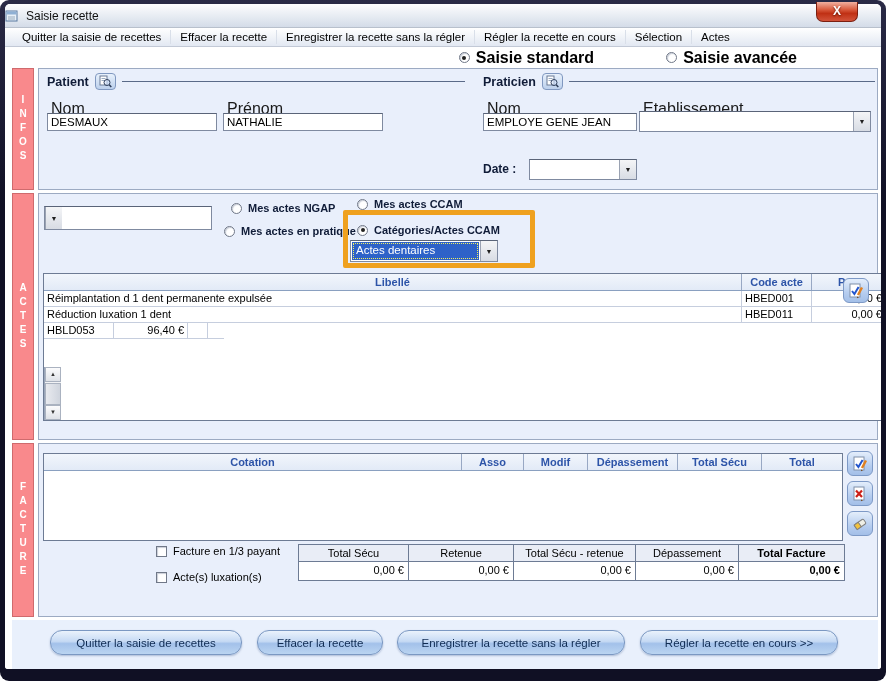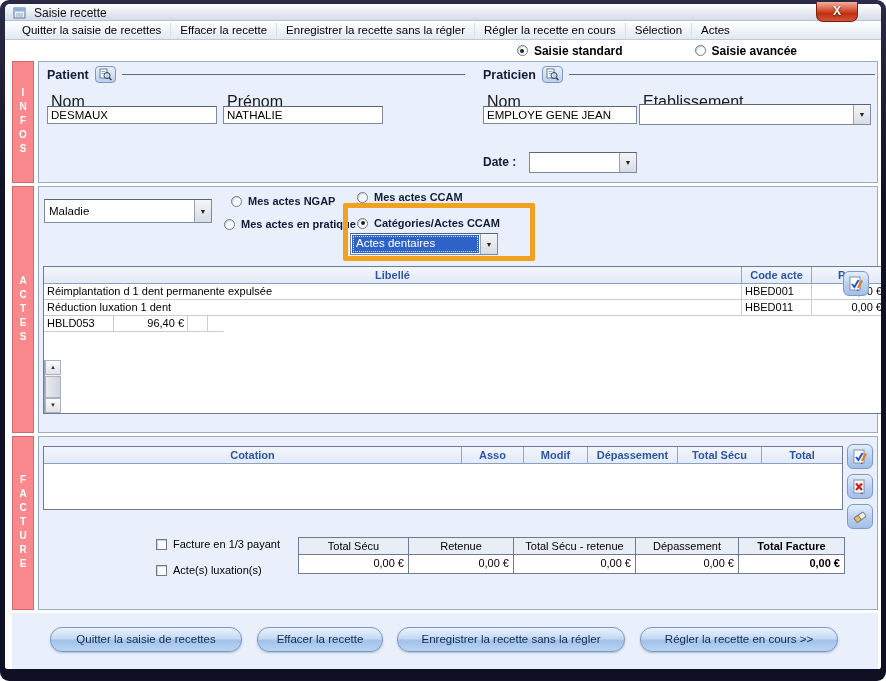--- a/index.html
+++ b/index.html
@@ -5,40 +5,40 @@
   * { margin:0; padding:0; box-sizing:border-box; }
   html,body { background:#fff; font-family:"Liberation Sans", sans-serif; }
   .window{
     position:relative; width:886px; height:681px;
     background:linear-gradient(#2a2a46,#101024 30%,#101024);
     border-radius:9px; padding:4px 5px 12px 5px;
   }
   .chrome{ height:100%; display:flex; flex-direction:column; background:#fff;
     border-radius:5px 5px 3px 3px; overflow:hidden; }
   
-  .titlebar{ height:17px; background:linear-gradient(#fdfdfe,#e6ebf2 55%,#d4dce8);
-    display:flex; align-items:flex-end; padding-left:8px; gap:7px;
+  .titlebar{ height:24px; background:linear-gradient(#fdfdfe,#e6ebf2 55%,#d4dce8);
+    display:flex; align-items:center; gap:7px;
     border-bottom:1px solid #b8c0cc; }
   .titlebar .title{ font-size:12px; color:#111; }
   .close-btn{ position:absolute; top:2px; right:28px; width:42px; height:20px;
     background:linear-gradient(#f0b0a0,#d95b3e 40%,#c03014 60%,#d2533a);
     border:1px solid #7c1f10; border-top:none; border-radius:0 0 7px 7px;
     color:#fff; font-weight:bold; font-size:12px; text-align:center; line-height:18px;
     text-shadow:0 1px 2px #601000; cursor:pointer; }
   
   .menubar{ height:19px; background:linear-gradient(#ffffff,#e2e8f2);
     border-bottom:1px solid #c2c9d6; display:flex; align-items:center; padding-left:8px; }
   .menu-item{ font-size:11.5px; color:#000; padding:1px 9px; border-right:1px solid #d9dfe9;
     white-space:nowrap; cursor:pointer; }
   .menu-item:last-child{ border-right:none; }
   
   .mode-strip{ height:21px; background:#fff; display:flex; align-items:center;
     justify-content:flex-end; gap:72px; padding-right:84px; }
   .mode-strip .radio-row{ display:flex; align-items:center; gap:6px; }
-  .mode-strip label{ font-size:12px; font-weight:bold; color:#000; }
+  .mode-strip label{ font-size:16px; font-weight:bold; color:#000; }
   .radio{ width:11px; height:11px; border-radius:50%; background:#fff;
     border:1px solid #707888; box-shadow:inset 1px 1px 1px #c9ced8; position:relative; }
   .radio.checked::after{ content:""; position:absolute; left:2.5px; top:2.5px;
     width:4px; height:4px; border-radius:50%; background:#222; }
   
   .main{ flex:1; display:flex; flex-direction:column; padding:0 3px 0 7px; background:#fff; }
   .section{ display:flex; margin-bottom:3px; }
   .side-tab{ width:22px; background:var(--pink,#f9898c); color:#fff;
     display:flex; align-items:center; justify-content:center;
     writing-mode:vertical-rl; text-orientation:upright;
@@ -217,21 +217,20 @@
             <span class="combo-arrow">▼</span>
           </div>
         </div>
       </div>
 
       <div class="section sec-actes">
         <div class="side-tab">ACTES</div>
         <div class="panel">
 
           <div class="combo" style="left:5px; top:12px; width:168px; height:24px;">
-            <span class="combo-text" style="padding-top:5px;">Maladie</span>
             <span class="combo-arrow">▼</span>
           </div>
 
           <span class="acte-radio" style="left:185px; top:8px;padding-left:7px;">
             <span class="radio"></span>
             <label>Mes actes NGAP</label>
           </span>
           <span class="acte-radio" style="left:318px; top:4px;">
             <span class="radio"></span>
             <label>Mes actes CCAM</label>
@@ -298,21 +297,21 @@
                 <polygon points="9.4,13.6 8.9,15.2 10.9,14.5" fill="#6f3f10"></polygon>
               </svg>
           </div>
         </div>
       </div>
 
       <div class="section sec-facture">
         <div class="side-tab">FACTURE</div>
         <div class="panel">
 
-          <div class="dtable" style="left:4px; top:9px; width:800px; height:64px;">
+          <div class="dtable" style="left:4px; top:9px; width:800px; height:88px;">
             <div class="tbl-content">
               <div class="thead">
                 <span class="th" style="flex:1;">Cotation</span>
                 <span class="th" style="width:62px;">Asso</span>
                 <span class="th" style="width:64px;">Modif</span>
                 <span class="th" style="width:90px;">Dépassement</span>
                 <span class="th" style="width:84px;">Total Sécu</span>
                 <span class="th" style="width:80px;">Total</span>
               </div>
             </div>

